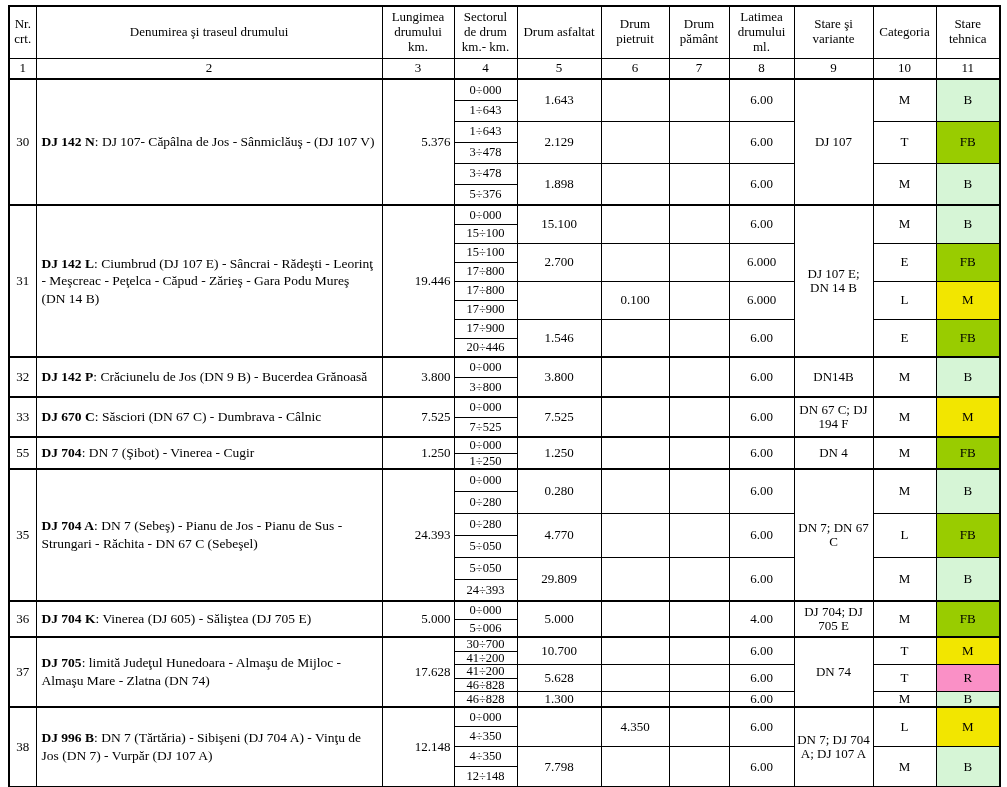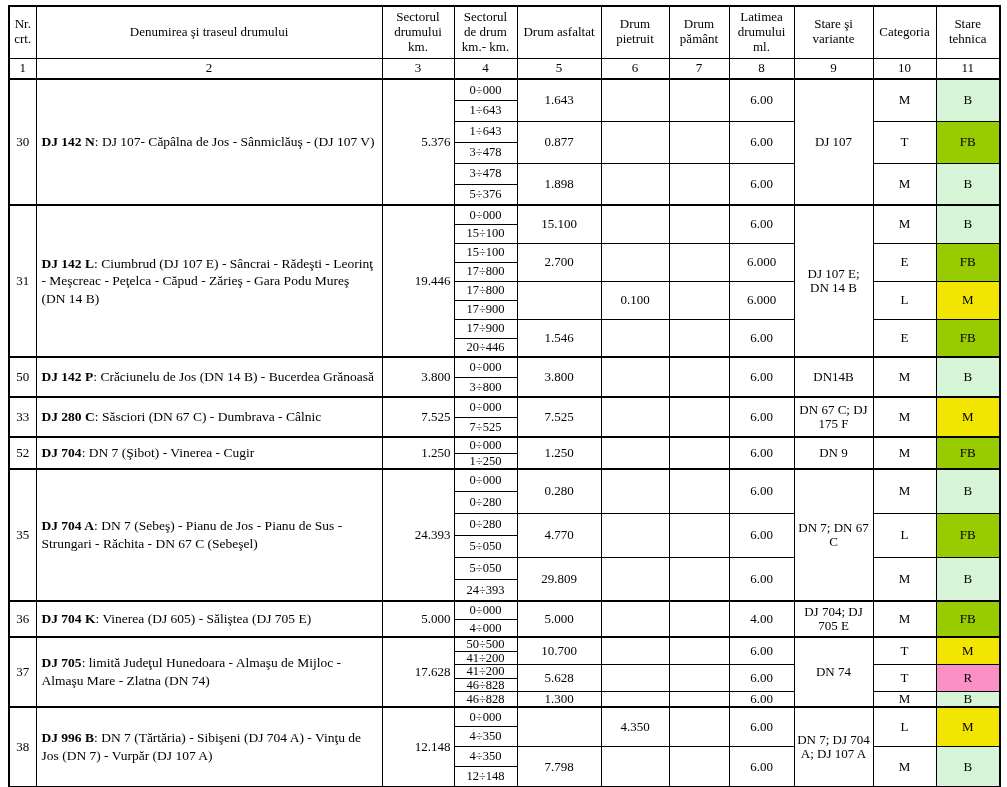--- a/index.html
+++ b/index.html
@@ -30,21 +30,21 @@
       <col style="width: 60px;">
       <col style="width: 65px;">
       <col style="width: 79px;">
       <col style="width: 63px;">
       <col style="width: 64px;">
     </colgroup>
     <thead>
       <tr class="h1">
         <th>Nr. crt.</th>
         <th>Denumirea şi traseul drumului</th>
-        <th>Sectorul drumului km.</th>
+        <th>Lungimea drumului km.</th>
         <th>Sectorul de drum km.- km.</th>
         <th>Drum asfaltat</th>
         <th>Drum pietruit</th>
         <th>Drum pământ</th>
         <th>Latimea drumului ml.</th>
         <th>Stare şi variante</th>
         <th>Categoria</th>
         <th>Stare tehnica</th>
       </tr>
       <tr class="h2">
@@ -73,21 +73,21 @@
         <td rowspan="2">6.00</td>
         <td rowspan="6">DJ 107</td>
         <td rowspan="2">M</td>
         <td rowspan="2" class="st" style="background: rgb(214, 245, 214);">B</td>
       </tr>
       <tr style="height: 21px;">
         <td class="sec">1÷643</td>
       </tr>
       <tr style="height: 21px;">
         <td class="sec">1÷643</td>
-        <td rowspan="2">0.877</td>
+        <td rowspan="2">2.129</td>
         <td rowspan="2"></td>
         <td rowspan="2"></td>
         <td rowspan="2">6.00</td>
         <td rowspan="2">T</td>
         <td rowspan="2" class="st" style="background: rgb(153, 204, 0);">FB</td>
       </tr>
       <tr style="height: 21px;">
         <td class="sec">3÷478</td>
       </tr>
       <tr style="height: 21px;">
@@ -152,65 +152,65 @@
         <td rowspan="2">6.00</td>
         <td rowspan="2">E</td>
         <td rowspan="2" class="st" style="background: rgb(153, 204, 0);">FB</td>
       </tr>
       <tr style="height: 19px;">
         <td class="sec">20÷446</td>
       </tr>
     </tbody>
     <tbody>
       <tr class="rs" style="height: 20px;">
-        <td rowspan="2">50</td>
-        <td rowspan="2" class="name"><b>DJ 142 P</b><span>: Crăciunelu de Jos (DN 14 B) - Bucerdea Grănoasă</span></td>
+        <td rowspan="2">32</td>
+        <td rowspan="2" class="name"><b>DJ 142 P</b><span>: Crăciunelu de Jos (DN 9 B) - Bucerdea Grănoasă</span></td>
         <td rowspan="2" class="len">3.800</td>
         <td class="sec">0÷000</td>
         <td rowspan="2">3.800</td>
         <td rowspan="2"></td>
         <td rowspan="2"></td>
         <td rowspan="2">6.00</td>
         <td rowspan="2">DN14B</td>
         <td rowspan="2">M</td>
         <td rowspan="2" class="st" style="background: rgb(214, 245, 214);">B</td>
       </tr>
       <tr style="height: 20px;">
         <td class="sec">3÷800</td>
       </tr>
     </tbody>
     <tbody>
       <tr class="rs" style="height: 20px;">
         <td rowspan="2">33</td>
-        <td rowspan="2" class="name"><b>DJ 280 C</b><span>: Săsciori (DN 67 C) - Dumbrava - Câlnic</span></td>
+        <td rowspan="2" class="name"><b>DJ 670 C</b><span>: Săsciori (DN 67 C) - Dumbrava - Câlnic</span></td>
         <td rowspan="2" class="len">7.525</td>
         <td class="sec">0÷000</td>
         <td rowspan="2">7.525</td>
         <td rowspan="2"></td>
         <td rowspan="2"></td>
         <td rowspan="2">6.00</td>
-        <td rowspan="2">DN 67 C; DJ 175 F</td>
+        <td rowspan="2">DN 67 C; DJ 194 F</td>
         <td rowspan="2">M</td>
         <td rowspan="2" class="st" style="background: rgb(242, 230, 0);">M</td>
       </tr>
       <tr style="height: 20px;">
         <td class="sec">7÷525</td>
       </tr>
     </tbody>
     <tbody>
       <tr class="rs" style="height: 16px;">
-        <td rowspan="2">52</td>
+        <td rowspan="2">55</td>
         <td rowspan="2" class="name"><b>DJ 704</b><span>: DN 7 (Şibot) - Vinerea - Cugir</span></td>
         <td rowspan="2" class="len">1.250</td>
         <td class="sec">0÷000</td>
         <td rowspan="2">1.250</td>
         <td rowspan="2"></td>
         <td rowspan="2"></td>
         <td rowspan="2">6.00</td>
-        <td rowspan="2">DN 9</td>
+        <td rowspan="2">DN 4</td>
         <td rowspan="2">M</td>
         <td rowspan="2" class="st" style="background: rgb(153, 204, 0);">FB</td>
       </tr>
       <tr style="height: 16px;">
         <td class="sec">1÷250</td>
       </tr>
     </tbody>
     <tbody>
       <tr class="rs" style="height: 22px;">
         <td rowspan="6">35</td>
@@ -261,29 +261,29 @@
         <td class="sec">0÷000</td>
         <td rowspan="2">5.000</td>
         <td rowspan="2"></td>
         <td rowspan="2"></td>
         <td rowspan="2">4.00</td>
         <td rowspan="2">DJ 704; DJ 705 E</td>
         <td rowspan="2">M</td>
         <td rowspan="2" class="st" style="background: rgb(153, 204, 0);">FB</td>
       </tr>
       <tr style="height: 18px;">
-        <td class="sec">4÷000</td>
+        <td class="sec">5÷006</td>
       </tr>
     </tbody>
     <tbody>
       <tr class="rs" style="height: 13px;">
         <td rowspan="5">37</td>
         <td rowspan="5" class="name"><b>DJ 705</b><span>: limită Judeţul Hunedoara - Almaşu de Mijloc - Almaşu Mare - Zlatna (DN 74)</span></td>
         <td rowspan="5" class="len">17.628</td>
-        <td class="sec">50÷500</td>
+        <td class="sec">30÷700</td>
         <td rowspan="2">10.700</td>
         <td rowspan="2"></td>
         <td rowspan="2"></td>
         <td rowspan="2">6.00</td>
         <td rowspan="5">DN 74</td>
         <td rowspan="2">T</td>
         <td rowspan="2" class="st" style="background: rgb(242, 230, 0);">M</td>
       </tr>
       <tr style="height: 13px;">
         <td class="sec">41÷200</td>

